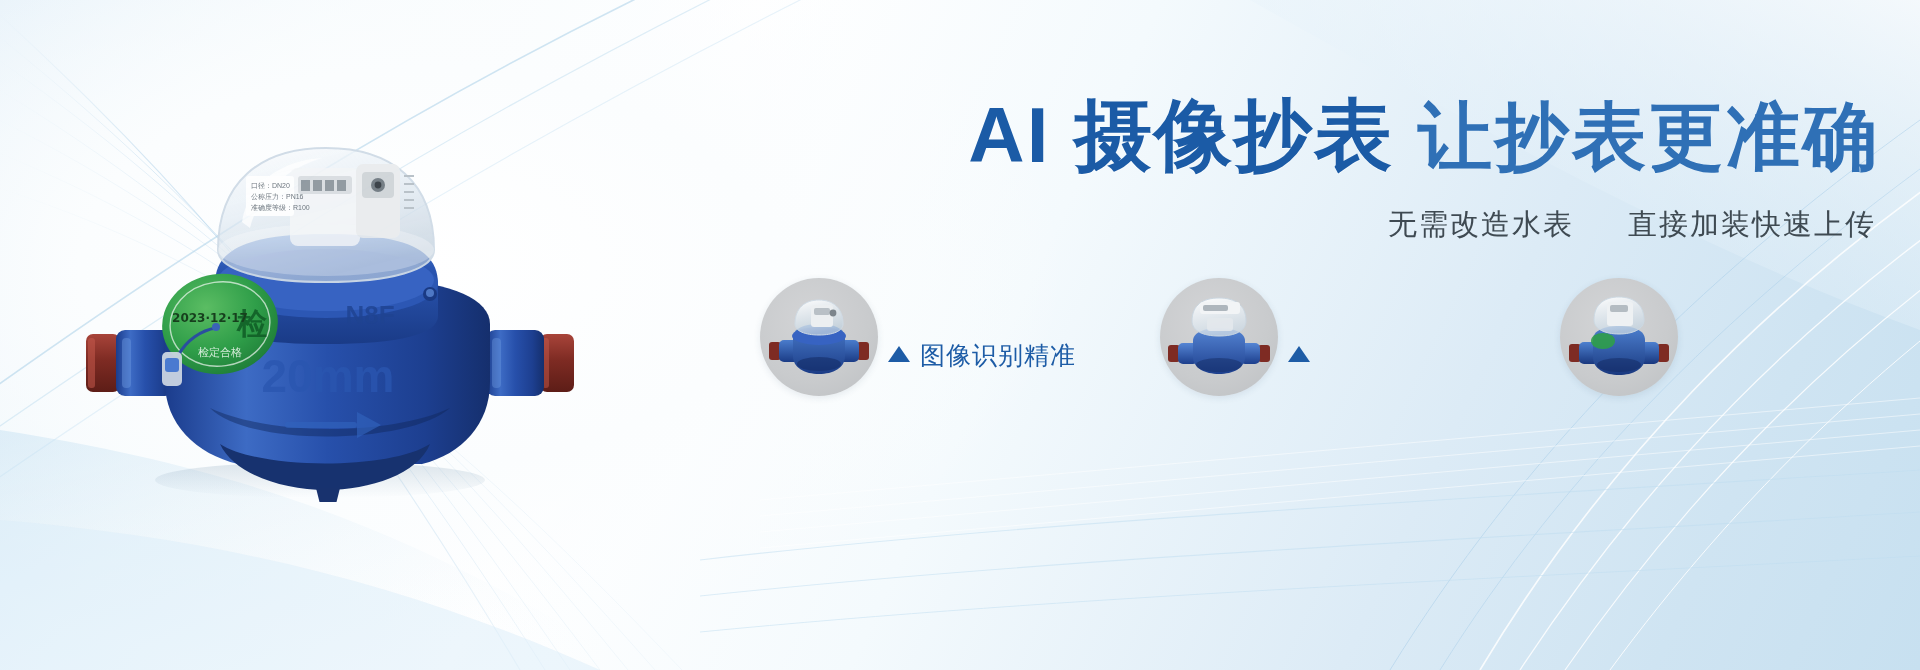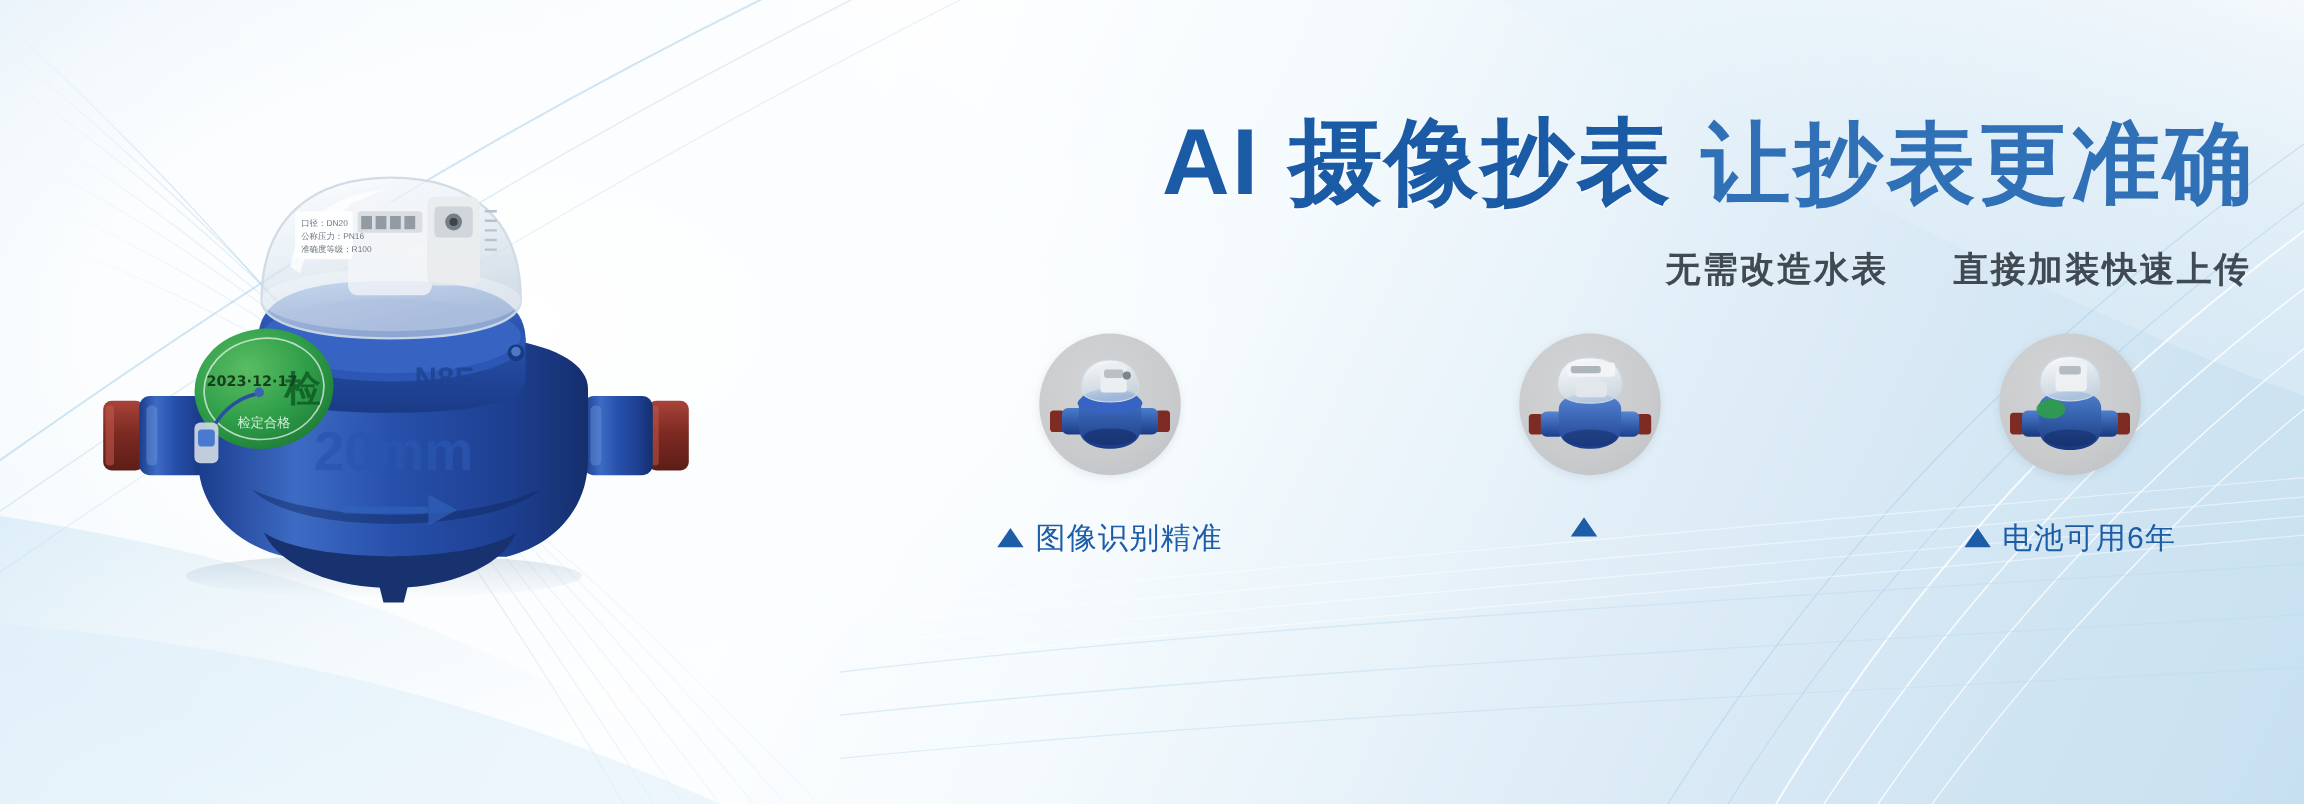--- a/index.html
+++ b/index.html
@@ -30,30 +30,30 @@
     text-shadow:0 1px 0 rgba(255,255,255,.6);
   }
   .h-light {
     font-size:74px; font-weight:bold; color:#2a6cb4;
     letter-spacing:3px; line-height:1; margin-left:24px;
     opacity:.97;
   }
   .subline {
     position:absolute; right:44px; top:205px;
     font-size:29px; color:#3f4a52; letter-spacing:2px;
-    white-space:nowrap; font-weight:700;
+    white-space:nowrap; font-weight:400;
   }
   .subline .gap { display:inline-block; width:34px; }
 
   
   .features {
     position:absolute; left:760px; top:278px; width:1130px; height:250px;
     display:flex; justify-content:space-between; align-items:flex-start;
   }
-  .feature { width:330px; display:flex; flex-direction:column; align-items:center; }
+  .feature { width:330px; display:flex; flex-direction:row; align-items:center;gap:10px; }
   .thumb {
     width:118px; height:118px; border-radius:50%;
     background:radial-gradient(circle at 42% 36%, #d3d4d6 0%, #c9cbcd 58%, #bcbfc2 100%);
     position:relative; overflow:hidden;
     box-shadow:0 2px 7px rgba(40,70,100,.10);
   }
   .caption {
     margin-top:36px; font-size:25px; color:#1d5ca6;
     letter-spacing:1px; white-space:nowrap; display:flex; align-items:center;
   }
@@ -367,21 +367,17 @@
             <rect x="12" y="48" width="20" height="22" rx="5" fill="url(#m3b)"></rect>
             <rect x="72" y="48" width="20" height="22" rx="5" fill="url(#m3b)"></rect>
             <path d="M26,46 C26,36 38,32 52,32 C66,32 78,36 78,46 L78,63 C78,75 66,81 52,81 C38,81 26,75 26,63 Z" fill="url(#m3b)"></path>
             <path d="M27,26 C27,10 38,3 52,3 C66,3 77,10 77,26 C77,35 66,40 52,40 C38,40 27,35 27,26 Z" fill="url(#m3d)" stroke="#ccd8e2"></path>
             <rect x="40" y="8" width="26" height="24" rx="3" fill="#eef1f3"></rect>
             <rect x="43" y="11" width="18" height="7" rx="2" fill="#b4bcc2"></rect>
             <ellipse cx="36" cy="47" rx="12" ry="8" fill="#2f9e49" opacity="0.9"></ellipse>
             <ellipse cx="52" cy="71" rx="22" ry="7" fill="#112860" opacity="0.5"></ellipse>
           </svg>
         </div>
-        <div class="caption">
-          <span class="tri"></span>
-          <span>电池可用6年</span>
-        </div>
       </div>
 
     </div>
   </div>
 </div>
 
 </body></html>

